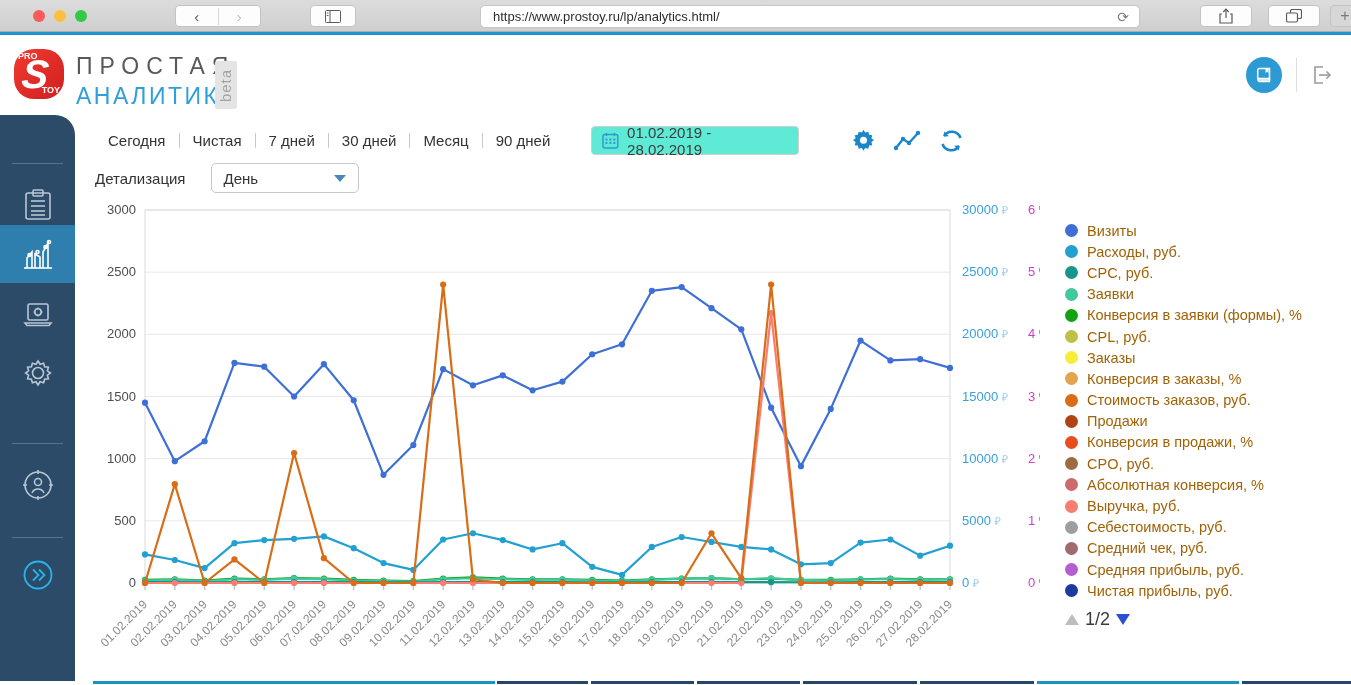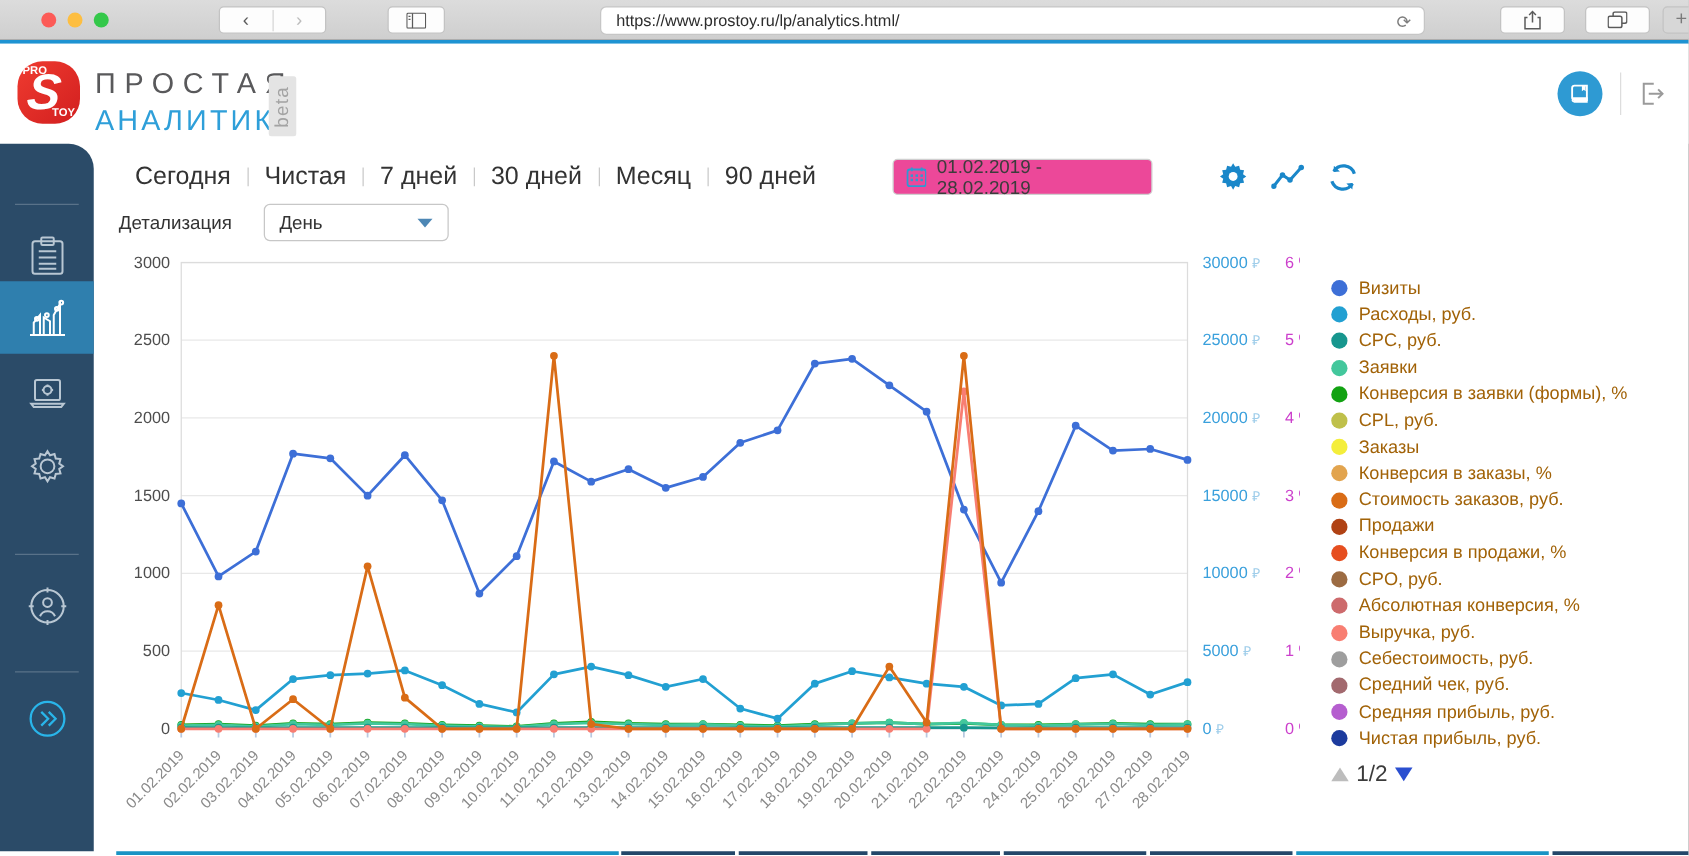--- a/index.html
+++ b/index.html
@@ -61,24 +61,24 @@
   .sb-item { position:absolute; left:0; width:75px; height:56px; display:flex;
     align-items:center; justify-content:center; }
   .sb-item.active { background:#2f7fae; }
   .sb-item svg { stroke:#b9c7d3; fill:none; stroke-width:1.6; }
   .sb-item.active svg { stroke:#ffffff; }
   .sb-item.accent svg { stroke:#29b5ea; }
 
   
   .toolbar { position:absolute; left:95px; top:126px; display:flex; align-items:center; }
   .periods { display:flex; align-items:center; }
-  .period { font-size:20px; color:#333; padding:4px 13px; cursor:pointer; white-space:nowrap; }
+  .period { font-size:15px; color:#333; padding:4px 13px; cursor:pointer; white-space:nowrap; }
   .p-sep { width:1px; height:15px; background:#c9c9c9; }
-  .datebox { margin-left:48px; width:208px; height:29px; border:1px solid #cfcfcf; border-radius:4px;
-    display:flex; align-items:center; padding:0 10px; gap:8px; background:#ec4899; }
+  .datebox { margin-left:28px; width:208px; height:29px; border:1px solid #cfcfcf; border-radius:4px;
+    display:flex; align-items:center; padding:0 10px; gap:8px; background:#5eead4; }
   .datebox .dtext { font-size:15px; color:#3c3c3c; }
   .tool-icons { margin-left:52px; display:flex; align-items:center; gap:18px; }
 
   .detail-row { position:absolute; left:95px; top:163px; display:flex; align-items:center; }
   .detail-label { font-size:15px; color:#333; }
   .selectbox { margin-left:25px; width:148px; height:30px; border:1px solid #c7c7c7; border-radius:5px;
     display:flex; align-items:center; justify-content:space-between; padding:0 12px; background:#fff; }
   .selectbox .val { font-size:15px; color:#333; }
   .selectbox .caret { width:0; height:0; border-left:6px solid transparent;
     border-right:6px solid transparent; border-top:7px solid #4d87b5; }

